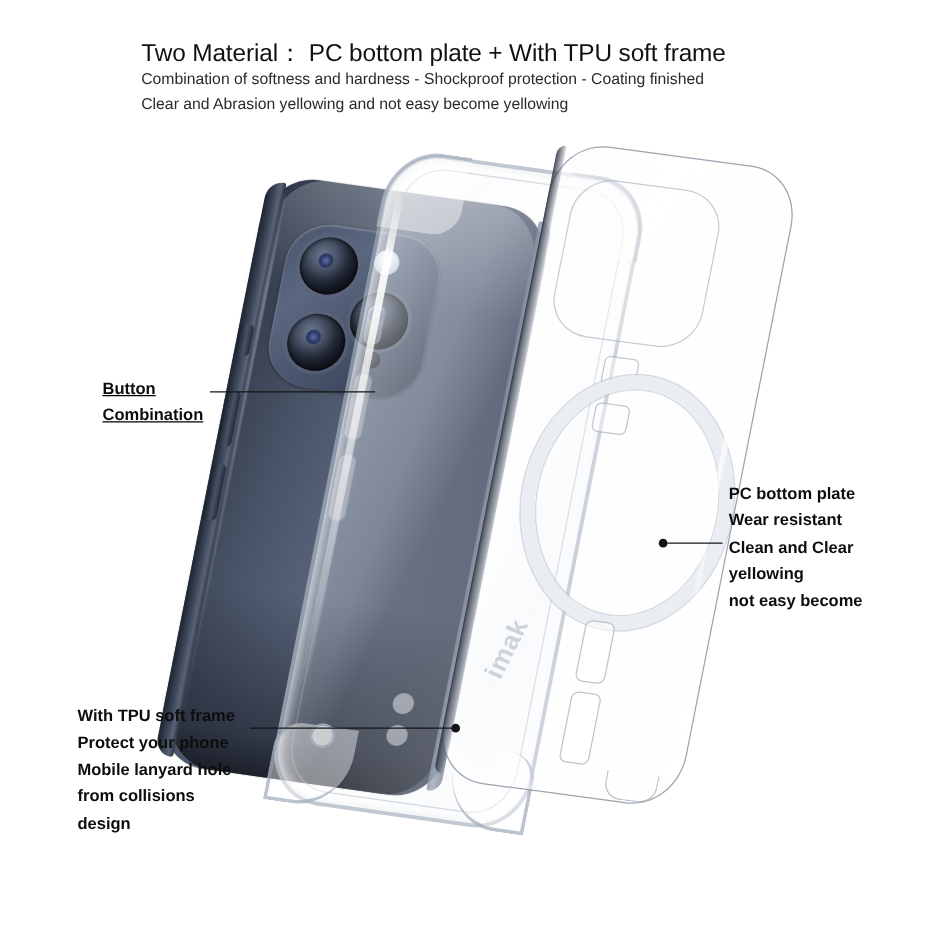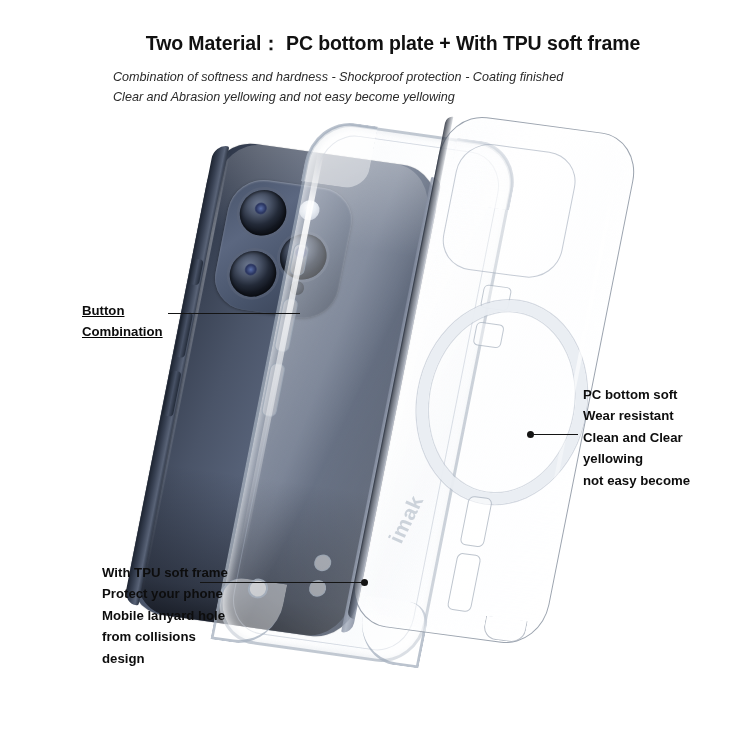--- a/index.html
+++ b/index.html
@@ -18,48 +18,47 @@
 
   
   .header {
     position: absolute;
     left: 113px;
     top: 33px;
     width: 560px;
   }
   .title {
     font-size: 19.5px;
-    font-weight: bold;
+    font-weight: normal;
     color: #111111;
     letter-spacing: -0.1px;
     white-space: nowrap;
     line-height: 1.1;
-    text-align: center;
   }
   .subline {
     font-size: 12.6px;
     color: #2a2a2a;
     line-height: 1.52;
     white-space: nowrap;
     font-weight: 400;
   }
-  .sub-wrap { margin-top: 14px; font-style: italic; }
+  .sub-wrap { margin-top: 0; }
 
   
   .callout { position: absolute; }
   .callout .ln {
     font-size: 13.2px;
     font-weight: bold;
     color: #0d0d0d;
     line-height: 1.62;
     white-space: nowrap;
   }
   #callout-button      { left: 82px;  top: 300px; text-decoration: underline; }
   #callout-pcplate     { left: 583px; top: 384px; }
-  #callout-tpu         { left: 62px;  top: 562px; margin-left: 40px; }
+  #callout-tpu         { left: 62px;  top: 562px; }
 
   
   .leader {
     position: absolute;
     background: #141414;
     height: 1.4px;
     transform-origin: 0 50%;
   }
   .leader-dot {
     position: absolute;
@@ -453,21 +452,21 @@
 
   <div class="leader" style="left:200px; top:582px; width:164px;"></div>
   <div class="leader-dot" style="left:361px; top:579px;"></div>
 
   <div class="callout" id="callout-button">
     <div class="ln">Button</div>
     <div class="ln">Combination</div>
   </div>
 
   <div class="callout" id="callout-pcplate">
-    <div class="ln">PC bottom soft</div>
+    <div class="ln">PC bottom plate</div>
     <div class="ln">Wear resistant</div>
     <div class="ln">Clean and Clear</div>
     <div class="ln">yellowing</div>
     <div class="ln">not easy become</div>
   </div>
 
   <div class="callout" id="callout-tpu">
     <div class="ln">With TPU soft frame</div>
     <div class="ln">Protect your phone</div>
     <div class="ln">Mobile lanyard hole</div>

